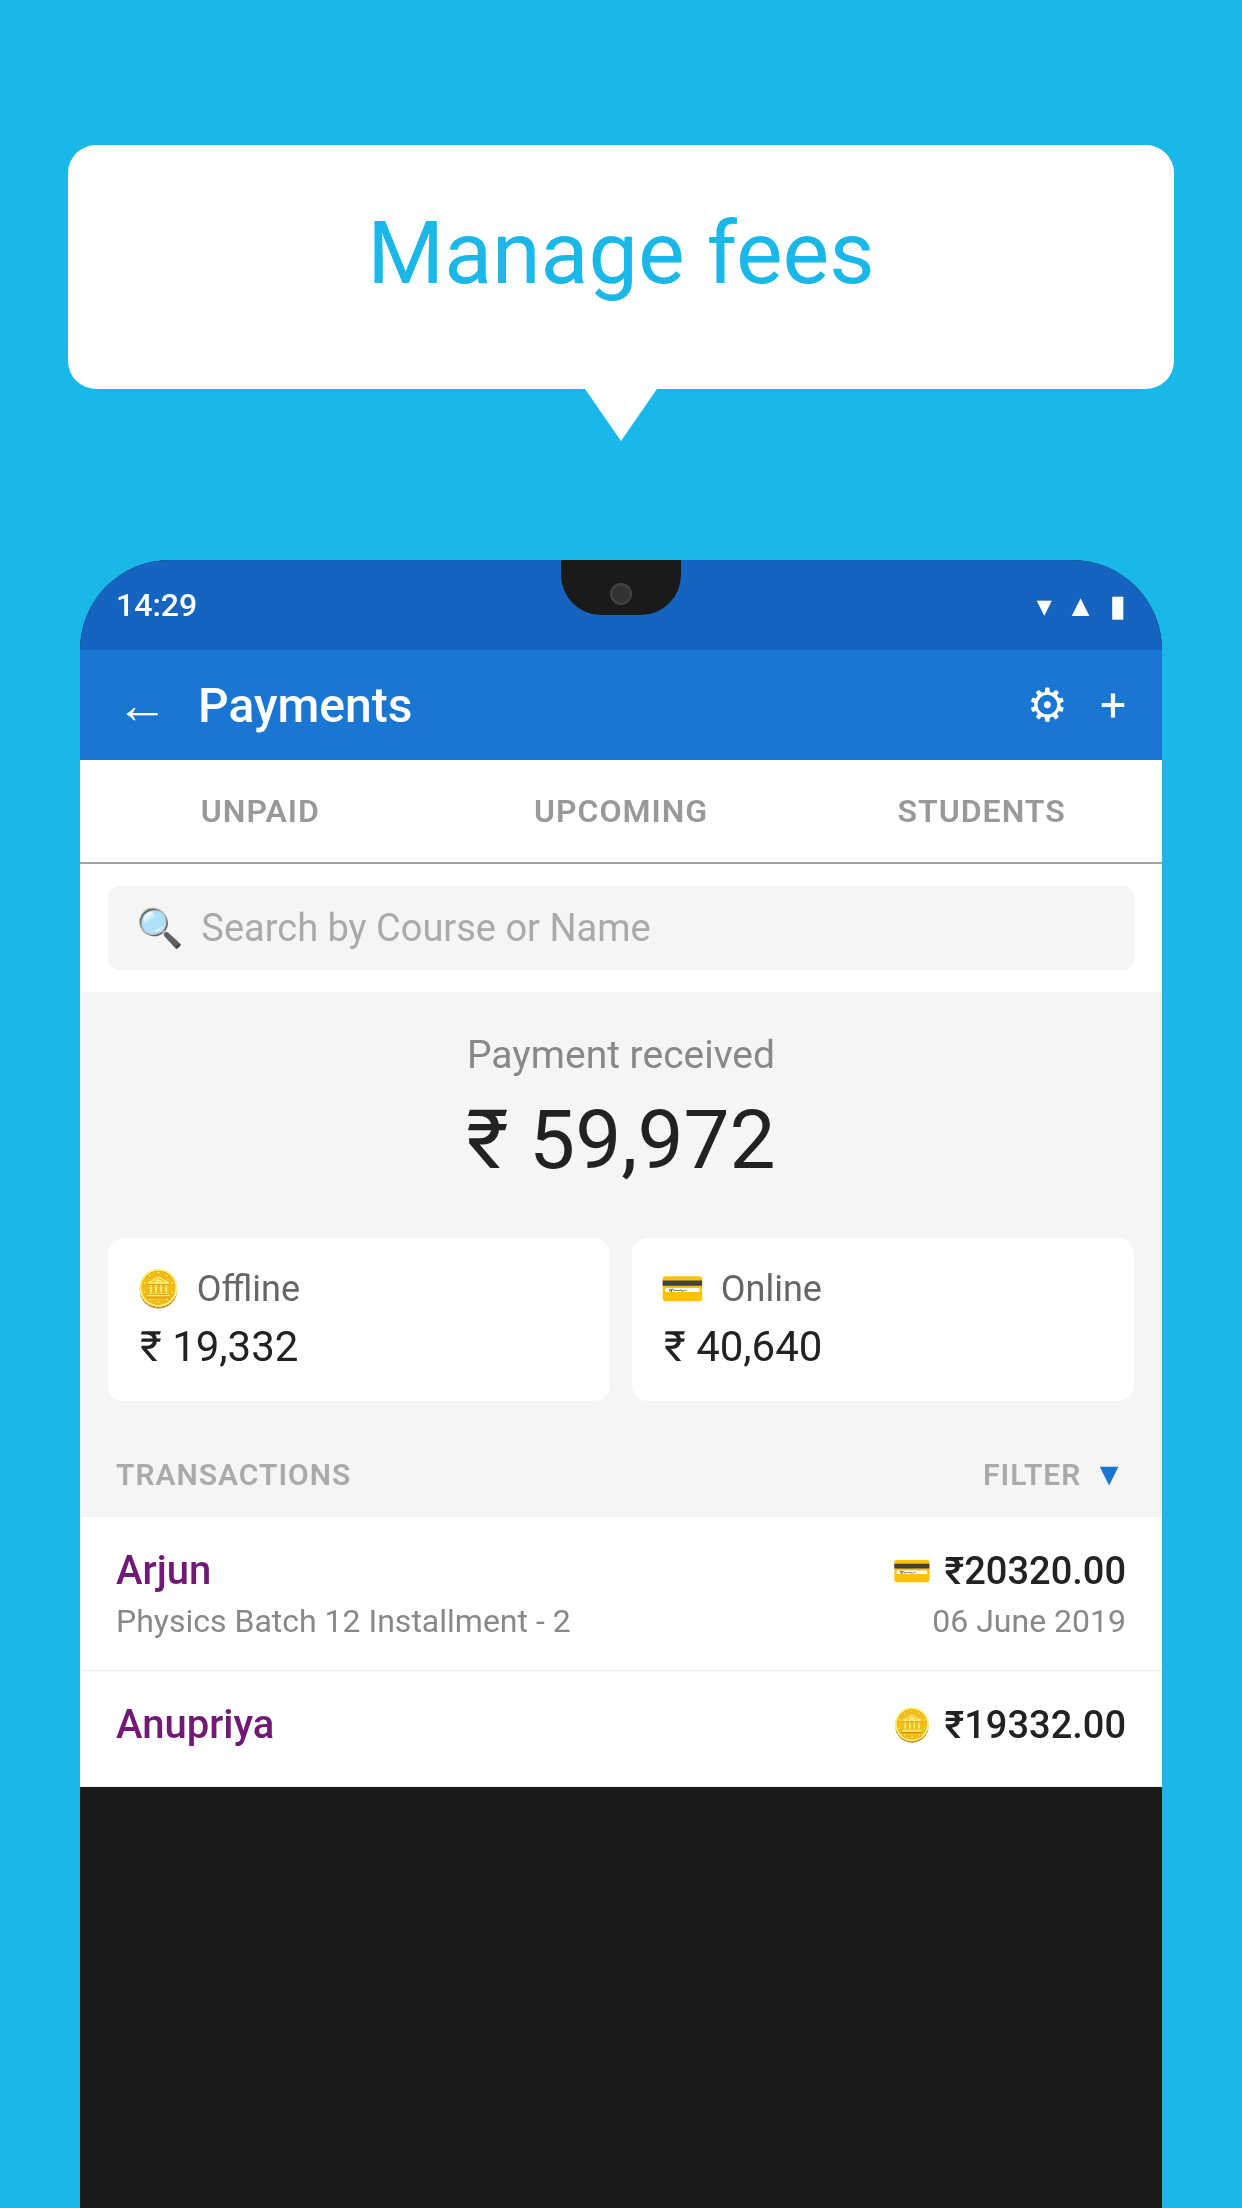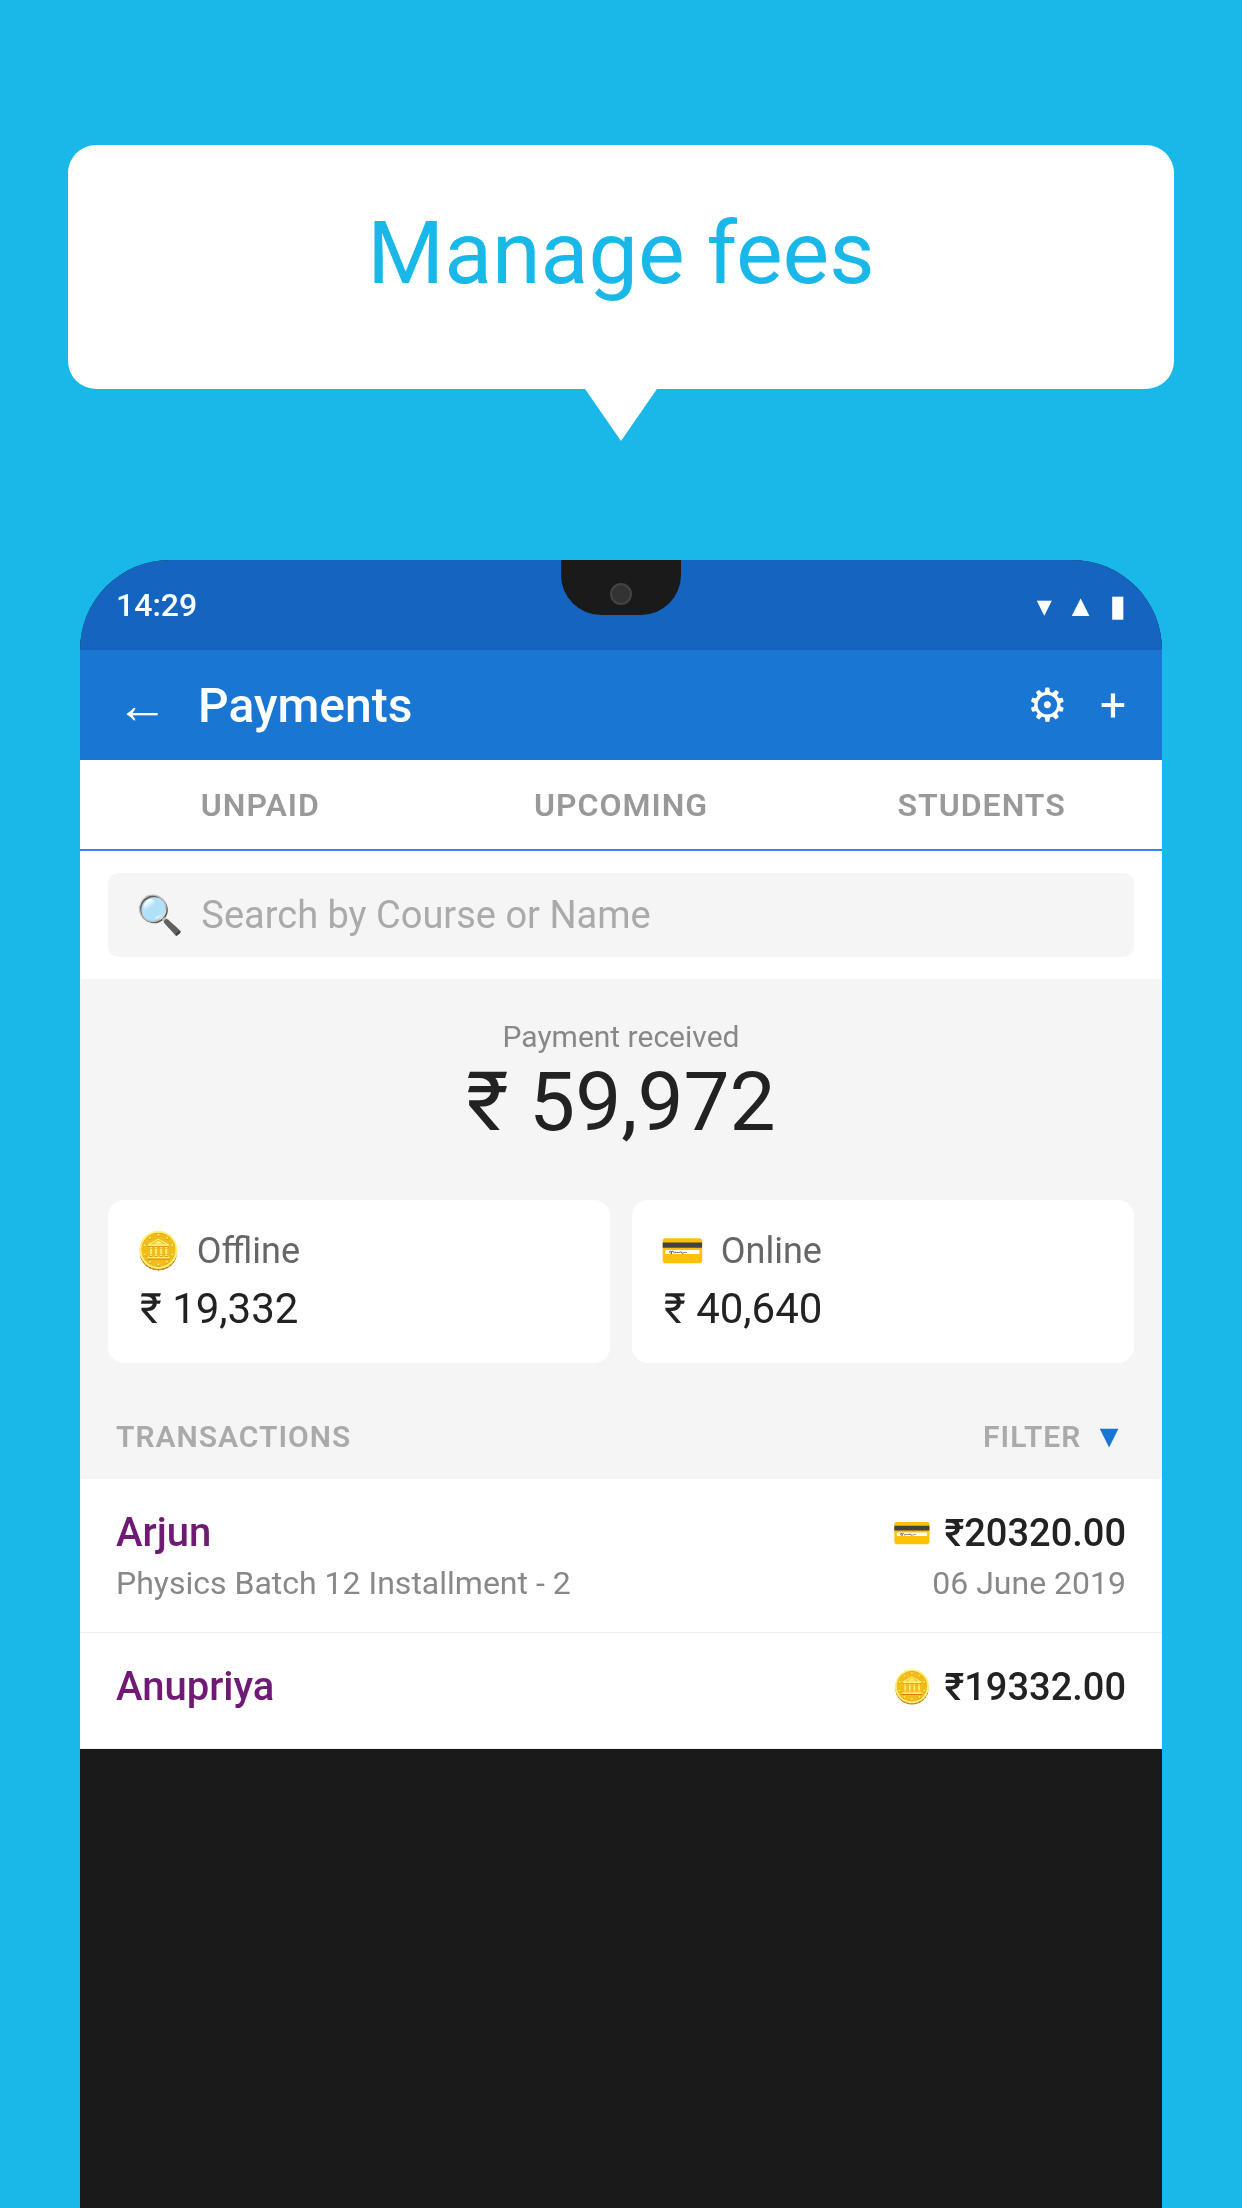--- a/index.html
+++ b/index.html
@@ -153,22 +153,22 @@
     .gear-icon, .plus-icon {
       color: white;
       font-size: 46px;
       cursor: pointer;
     }
 
     
     .tabs-bar {
       background: white;
       display: flex;
-      border-bottom: 2px solid #3b82f6;
-      height: 91px;
+      border-bottom: 2px solid #a3a3a3;
+      height: 104px;
     }
 
     .tab {
       flex: 1;
       display: flex;
       align-items: center;
       justify-content: center;
       font-size: 32px;
       font-weight: 600;
       color: #999;
@@ -218,22 +218,23 @@
     }
 
     
     .payment-summary {
       background: #f5f5f5;
       padding: 40px 0 30px;
       text-align: center;
     }
 
     .payment-label {
-      font-size: 30px;
+      font-size: 39px;
       color: #888;
+      margin-bottom: 14px;
     }
 
     .payment-amount {
       font-size: 82px;
       font-weight: 400;
       color: #222;
     }
 
     
     .payment-cards {

